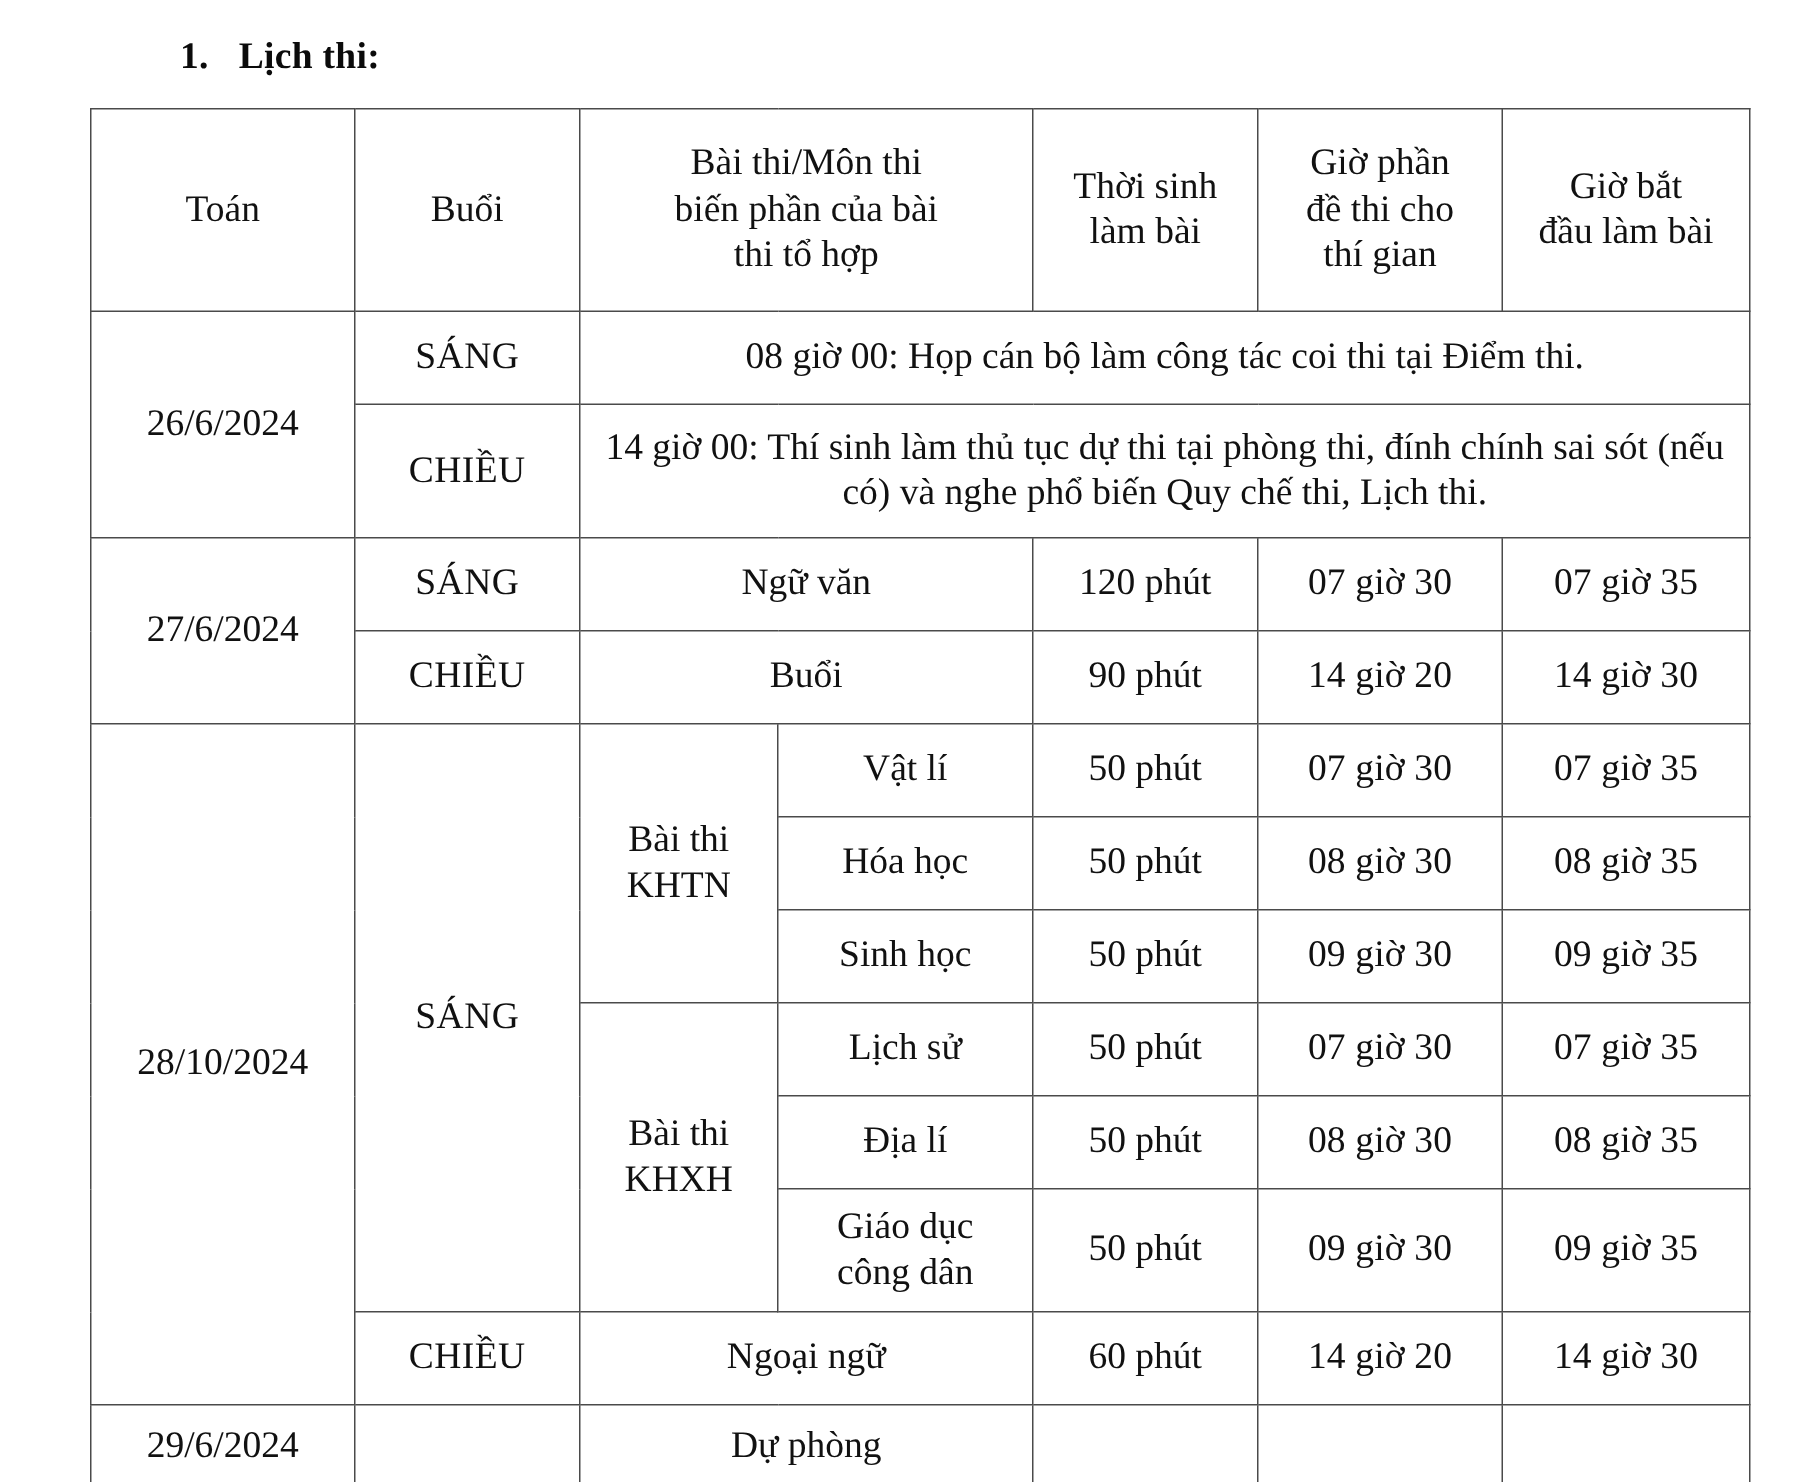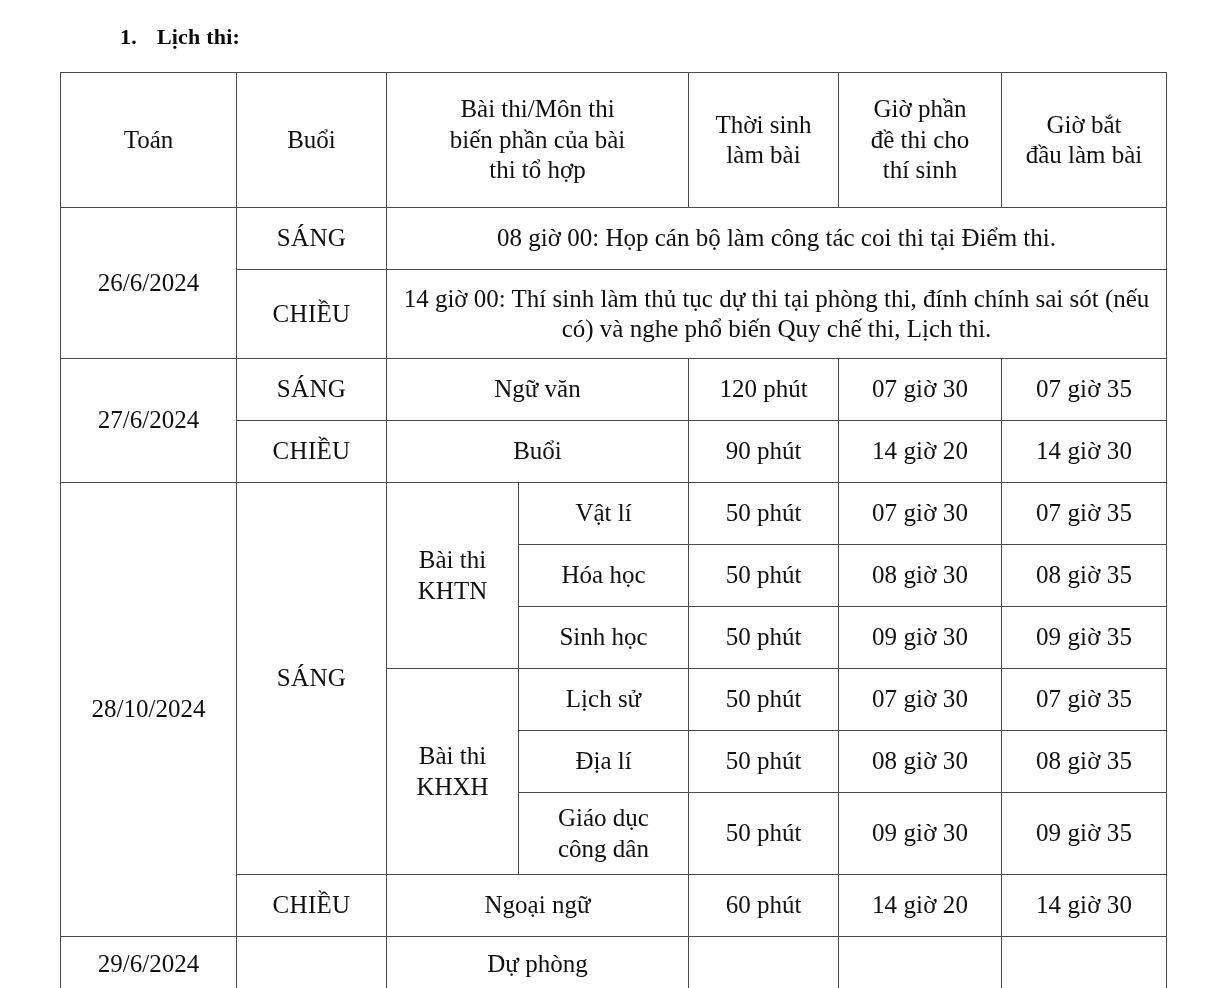--- a/index.html
+++ b/index.html
@@ -19,21 +19,21 @@
   .page {
     position: relative;
     width: 1213px;
     height: 988px;
     box-sizing: border-box;
   }
   .heading {
     position: absolute;
     left: 120px;
     top: 24px;
-    font-size: 22px;
+    font-size: 25px;
     font-weight: bold;
     letter-spacing: 0.2px;
     white-space: nowrap;
   }
   .heading .num {
     margin-right: 20px;
   }
   .table-wrap {
     position: absolute;
     left: 60px;
@@ -128,21 +128,21 @@
             <div>biến phần của bài</div>
             <div>thi tổ hợp</div>
           </th>
           <th class="hdr">
             <div>Thời sinh</div>
             <div>làm bài</div>
           </th>
           <th class="hdr">
             <div>Giờ phần</div>
             <div>đề thi cho</div>
-            <div>thí sinh</div>
+            <div>thí gian</div>
           </th>
           <th class="hdr">
             <div>Giờ bắt</div>
             <div>đầu làm bài</div>
           </th>
         </tr>
       </thead>
       <tbody>
 
         <tr class="r-note-a">

